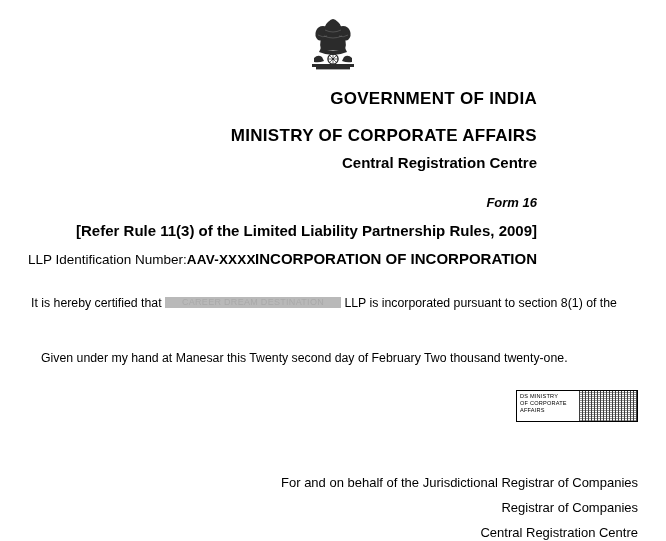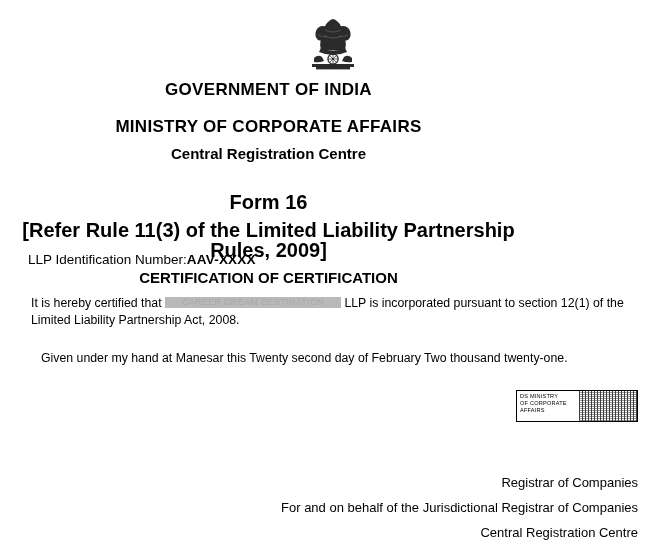--- a/index.html
+++ b/index.html
@@ -34,24 +34,24 @@
   .emblem-motto {
     font-family: "DejaVu Sans", sans-serif;
     font-size: 7px;
     letter-spacing: 0.5px;
     margin-top: -2px;
   }
 
   
   .head-block {
     position: absolute;
-    top: 79px;
+    top: 88px;
     left: 0;
     width: 537px;
-    text-align: center;
+    text-align: right;
   }
   .h-gov {
     font-size: 17px;
     font-weight: bold;
     letter-spacing: 0.3px;
     line-height: 22px;
   }
   .h-min {
     font-size: 17px;
     font-weight: bold;
@@ -59,27 +59,28 @@
     line-height: 22px;
     margin-top: 15px;
   }
   .h-crc {
     font-size: 15px;
     font-weight: bold;
     line-height: 20px;
     margin-top: 6px;
   }
   .h-form {
-    font-size: 20px;
-    font-weight: bold;
-    margin-top: 28px;
-    line-height: 20px;
+    font-size: 13px;
+    font-weight: bold;
+    margin-top: 20px;
+    line-height: 20px;
+    font-style: italic;
   }
   .h-rule {
-    font-size: 20px;
+    font-size: 15px;
     font-weight: bold;
     margin-top: 8px;
     line-height: 20px;
   }
   .h-cert {
     font-size: 15px;
     font-weight: bold;
     margin-top: 8px;
     line-height: 20px;
   }
@@ -225,46 +226,45 @@
       </g>
     </svg>
   </div>
 
   <div class="head-block">
     <div class="h-gov">GOVERNMENT OF INDIA</div>
     <div class="h-min">MINISTRY OF CORPORATE AFFAIRS</div>
     <div class="h-crc">Central Registration Centre</div>
     <div class="h-form">Form 16</div>
     <div class="h-rule">[Refer Rule 11(3) of the Limited Liability Partnership Rules, 2009]</div>
-    <div class="h-cert">CERTIFICATION OF CERTIFICATION</div>
+    <div class="h-cert">INCORPORATION OF INCORPORATION</div>
   </div>
 
   <div class="llpid">
     <span>LLP Identification Number:</span><span class="val">AAV-XXXX</span>
   </div>
 
   <div class="para1">
     <span>It is hereby certified that</span>
     <span class="redacted">CAREER DREAM DESTINATION</span>
-    <span>LLP is incorporated pursuant to section 12(1) of the</span>
+    <span>LLP is incorporated pursuant to section 8(1) of the</span>
     <br>
-    <span>Limited Liability Partnership Act, 2008.</span>
   </div>
 
   <div class="para2">Given under my hand at Manesar this Twenty second day of February Two thousand twenty-one.</div>
 
   <div class="dsc">
     <div class="dsc-noise"></div>
     <div class="dsc-text">
       <div>DS MINISTRY</div>
       <div>OF CORPORATE</div>
       <div>AFFAIRS</div>
     </div>
   </div>
 
 
   <div class="footer">
+    <div>For and on behalf of the Jurisdictional Registrar of Companies</div>
     <div>Registrar of Companies</div>
-    <div>For and on behalf of the Jurisdictional Registrar of Companies</div>
     <div>Central Registration Centre</div>
   </div>
 
 </div>
 
 </body></html>

